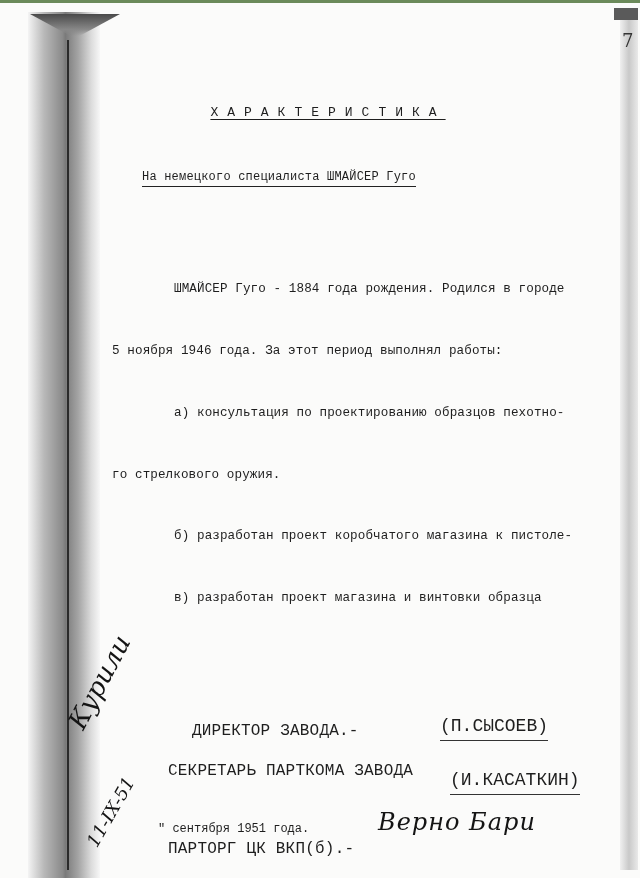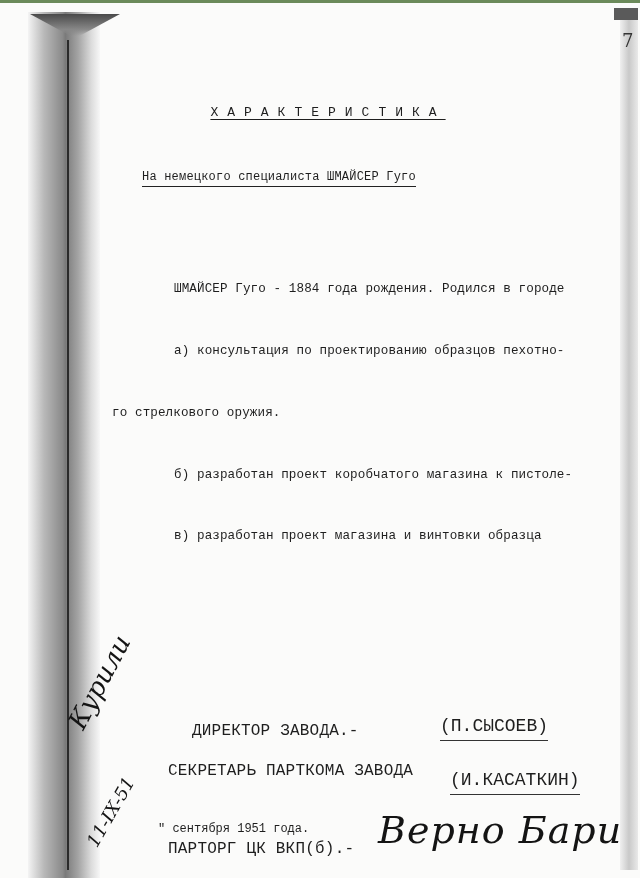--- a/index.html
+++ b/index.html
@@ -50,39 +50,40 @@
 
   .sig-label { position: absolute; font-size: 16px; letter-spacing: 0.2px; }
   .sig-name { position: absolute; font-size: 18px; border-bottom: 1px solid #333; padding-bottom: 4px; }
   .date-line { position: absolute; left: 158px; top: 822px; font-size: 12px; }
 
   .handwriting {
     position: absolute; font-family: "DejaVu Serif", serif; font-style: italic; color: #141414;
   }
   .hw-left { left: 62px; top: 720px; font-size: 26px; transform: rotate(-62deg); transform-origin: left top; }
   .hw-left-date { left: 82px; top: 840px; font-size: 18px; transform: rotate(-60deg); transform-origin: left top; }
-  .hw-right { left: 378px; top: 808px; font-size: 38px; letter-spacing: 1px; }
+  .hw-right { left: 378px; top: 808px; font-size: 24px; letter-spacing: 1px; }
 </style>
 </head>
 <body>
 
 <div class="page">
   <div class="top-border"></div>
   <div class="spine"></div>
   <div class="spine-top"></div>
   <div class="spine-line"></div>
   <div class="right-edge"></div>
   <div class="right-edge-top"></div>
   <div class="page-mark">7</div>
 
   <div class="title">ХАРАКТЕРИСТИКА</div>
   <div class="subtitle">На немецкого специалиста ШМАЙСЕР Гуго</div>
 
   <div class="body-text">
     <span class="line indent">ШМАЙСЕР Гуго - 1884 года рождения. Родился в городе</span>
+    <span class="line">5 ноября 1946 года. За этот период выполнял работы:</span>
     <span class="line indent">а) консультация по проектированию образцов пехотно-</span>
     <span class="line">го стрелкового оружия.</span>
     <span class="line indent">б) разработан проект коробчатого магазина к пистоле-</span>
     <span class="line indent">в) разработан проект магазина и винтовки образца</span>
     
     
     
     
     
     

